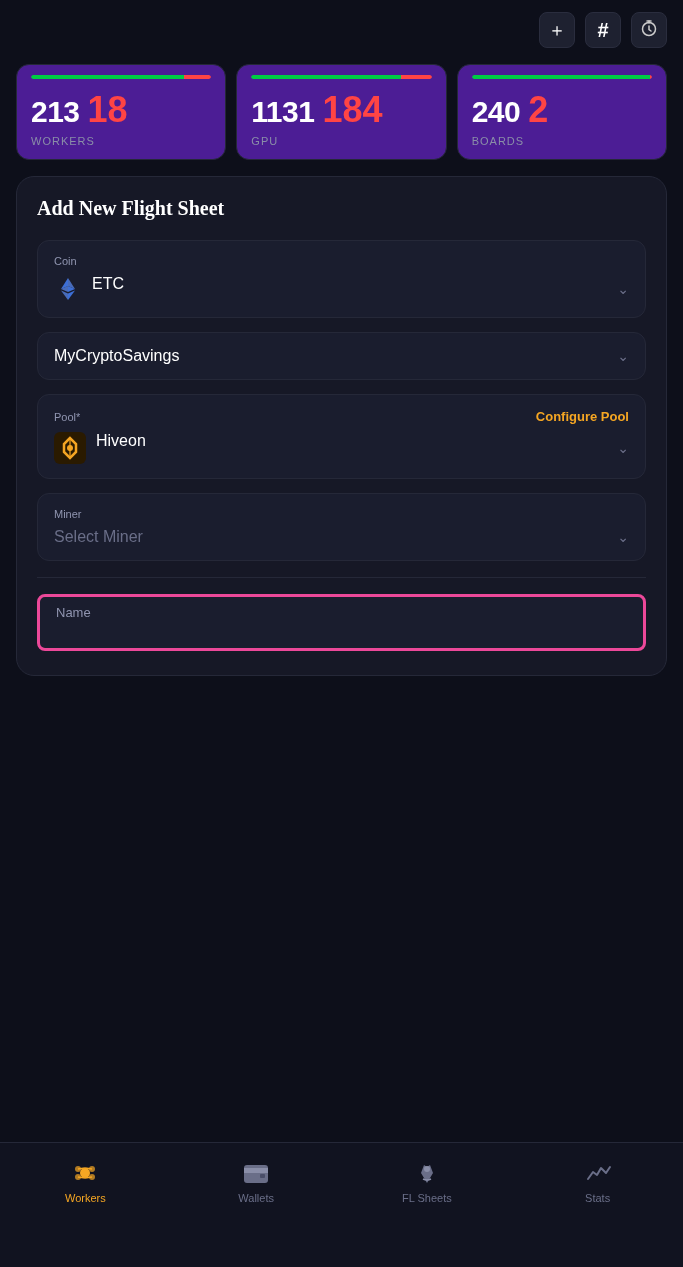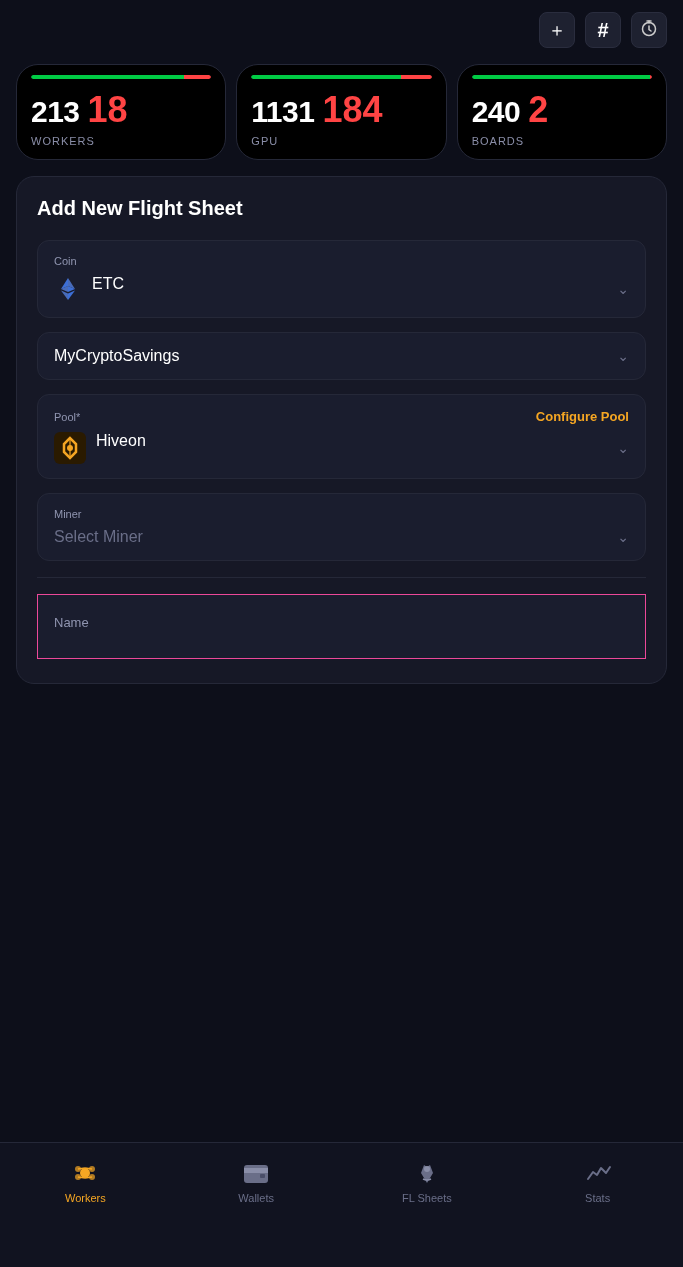--- a/index.html
+++ b/index.html
@@ -36,22 +36,22 @@
     }
 
     
     .stats-row {
       display: flex;
       gap: 10px;
       padding: 8px 16px 16px;
     }
     .stat-card {
       flex: 1;
-      background: #000000;
-      border-radius: 22px;
+      background: #4c1d95;
+      border-radius: 13px;
       padding: 10px 14px 12px;
       border: 1px solid #252838;
       position: relative;
     }
     .stat-bar {
       height: 4px;
       border-radius: 2px;
       margin-bottom: 10px;
       position: relative;
       overflow: hidden;
@@ -94,20 +94,21 @@
       background: #161826;
       border-radius: 18px;
       padding: 20px 20px 24px;
       border: 1px solid #252838;
     }
     .form-title {
       font-size: 20px;
       font-weight: 700;
       color: #fff;
       margin-bottom: 20px;
+      font-family: Liberation Serif, serif;
     }
 
     
     .field-group {
       background: #1a1d2e;
       border-radius: 12px;
       padding: 14px 16px;
       margin-bottom: 14px;
       border: 1px solid #252838;
     }
@@ -167,23 +168,23 @@
     
     .divider {
       height: 1px;
       background: #252838;
       margin: 16px 0;
     }
 
     
     .name-field {
       background: #1a1d2e;
-      border-radius: 0;
-      padding: 20px 16px 18px;
-      border: 1px solid #ec4899;
+      border-radius: 8px;
+      padding: 8px 16px 18px;
+      border: 3px solid #ec4899;
     }
     .name-label {
       font-size: 13px;
       color: #9095b0;
       font-weight: 500;
       margin-bottom: 10px;
     }
     .name-placeholder {
       font-size: 16px;
       color: #4a4e68;

